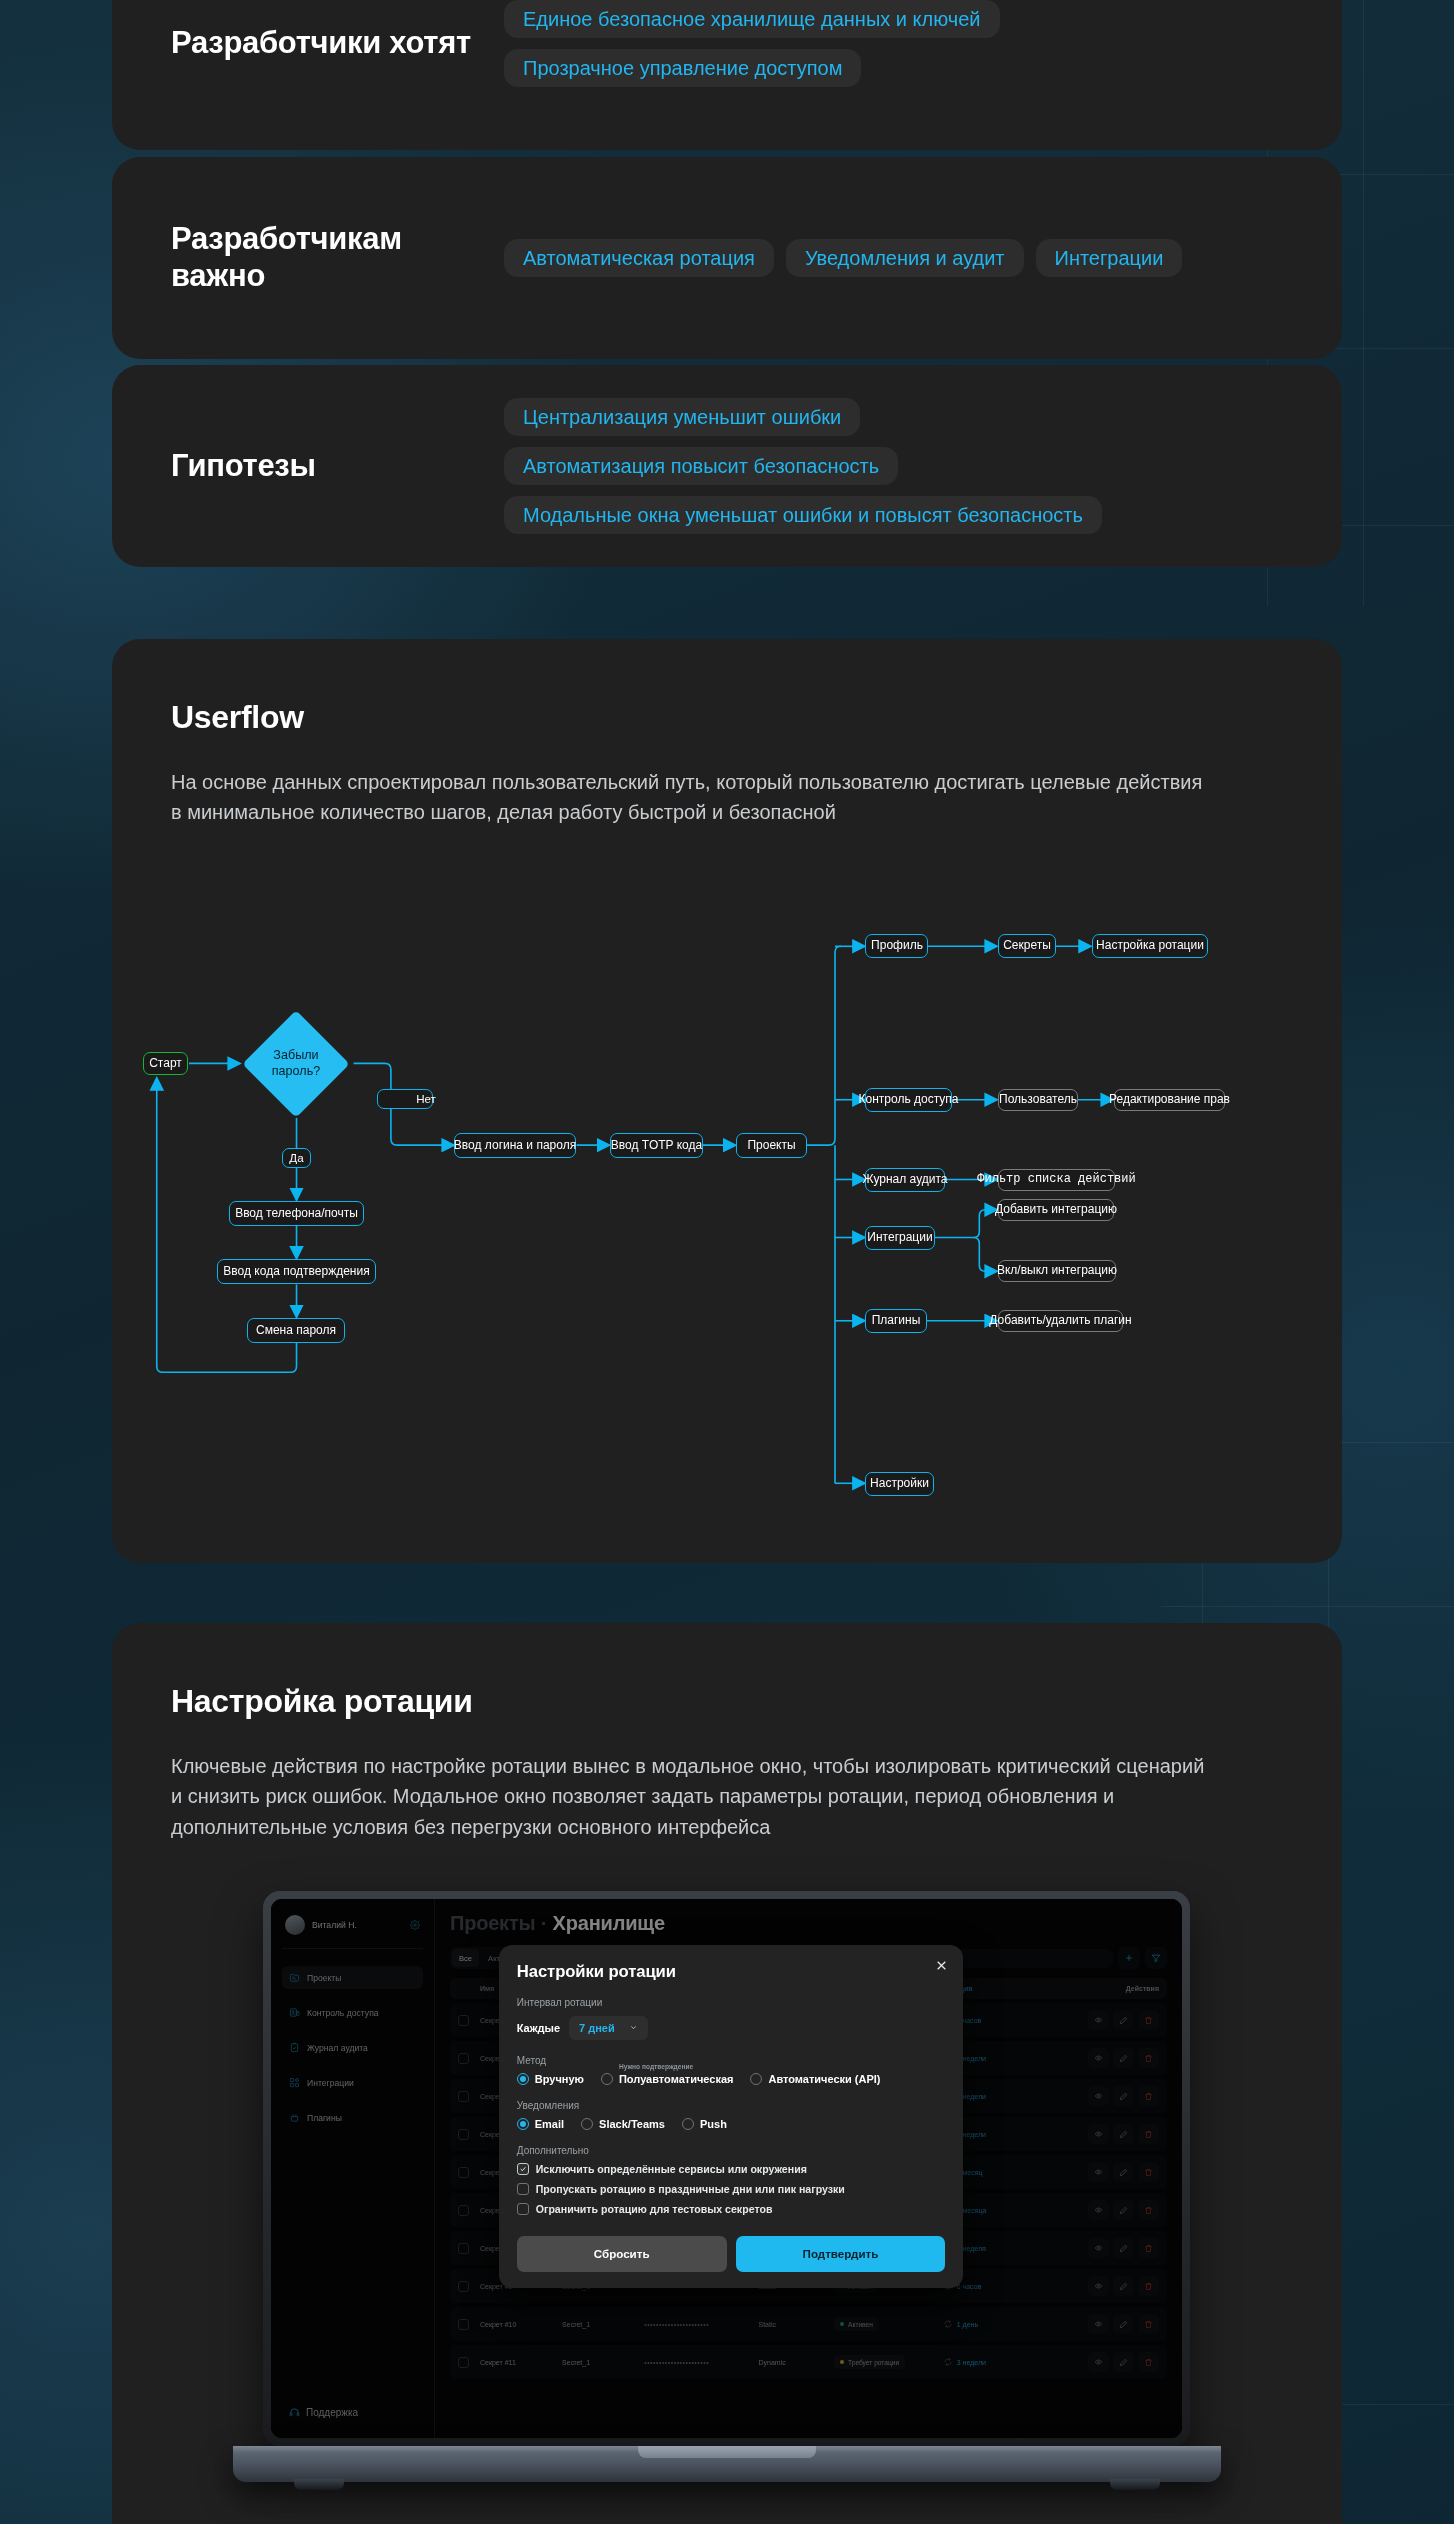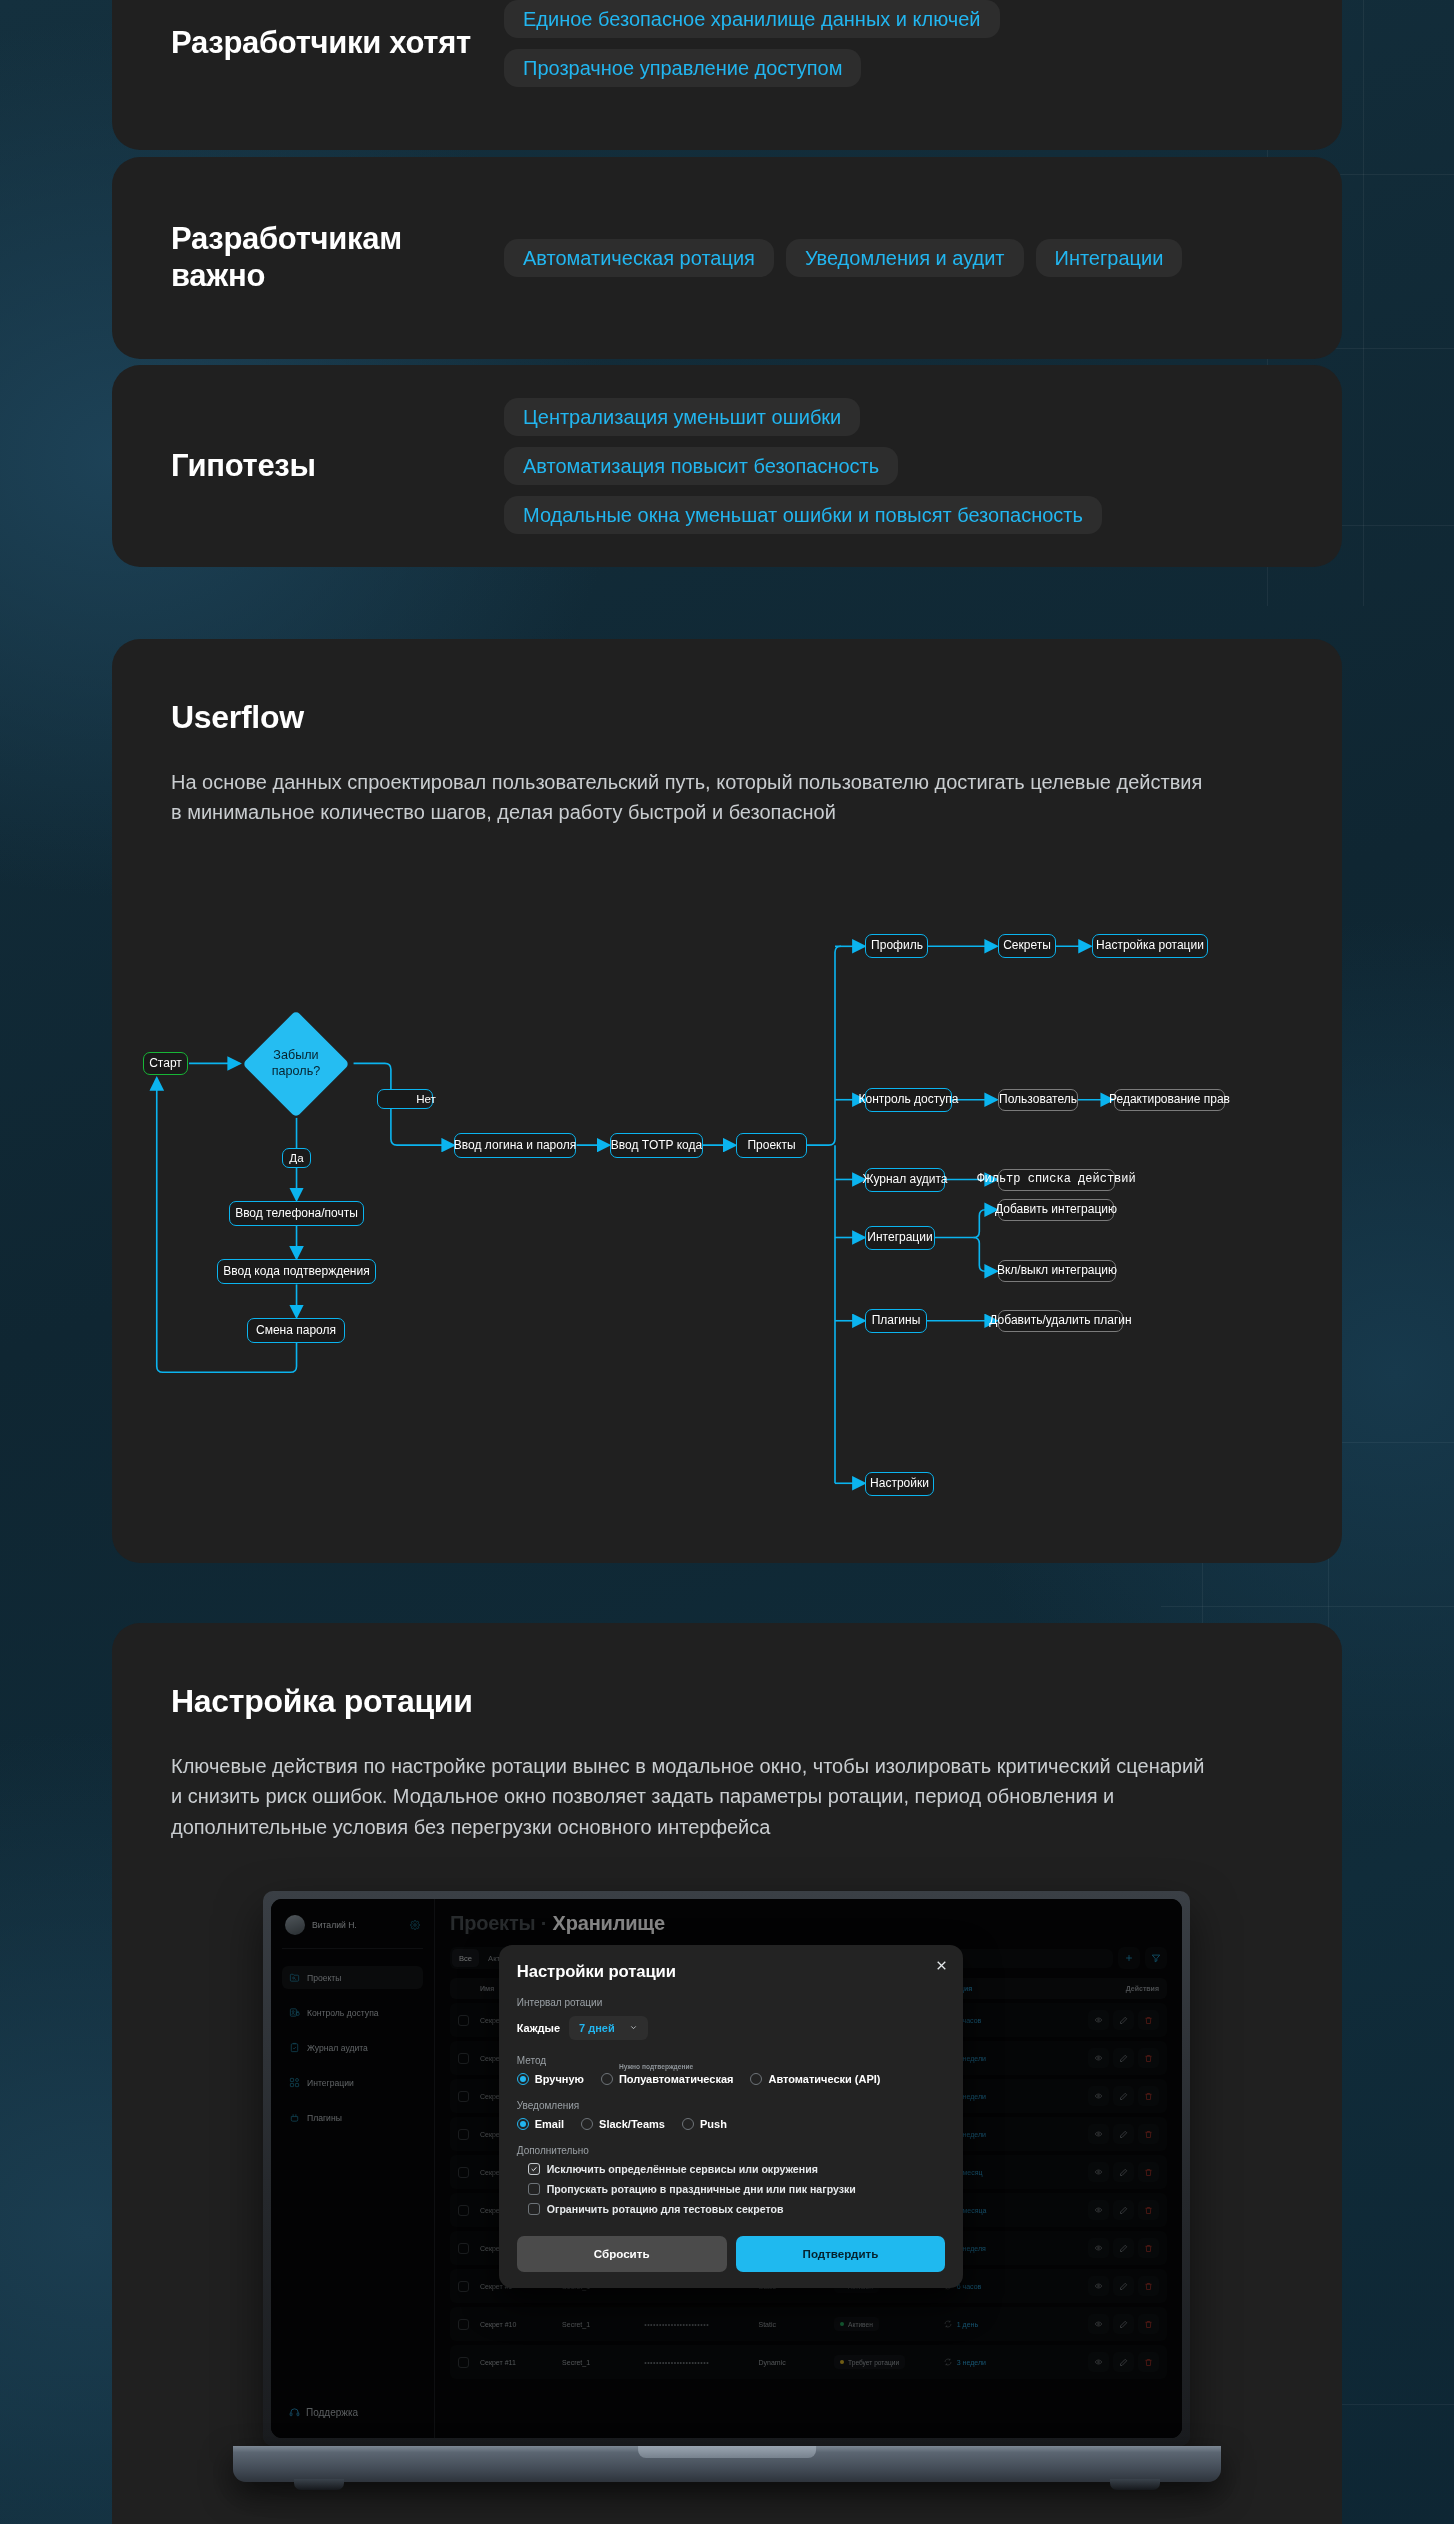--- a/index.html
+++ b/index.html
@@ -70,21 +70,21 @@
     border-radius:5px;
   }
   .diamond-txt {
     position:absolute; display:flex; align-items:center; justify-content:center;
     color:#06222e; font-size:12.6px; font-weight:400; line-height:1.25; text-align:center;
   }
 
   
   .laptop { position:absolute; }
   .lid {
-    position:absolute; left:0; top:0; border-radius:10px;
+    position:absolute; left:0; top:0; border-radius:17px;
     background:linear-gradient(180deg,#3a3f45 0%,#25282c 55%,#1a1c1f 100%);
     padding:8px;
     box-shadow:0 20px 45px rgba(0,0,0,.55);
   }
   .screen {
     width:100%; height:100%; border-radius:11px; overflow:hidden; position:relative;
     background:#000;
   }
   .base {
     position:absolute; border-radius:0 0 13px 13px;
@@ -150,21 +150,21 @@
   .m-strong { font-size:11px; font-weight:700; color:#fff; }
   .m-select { display:flex; align-items:center; gap:14px; background:#2e2e2e; border-radius:6px; padding:6px 10px; }
   .m-select span { color:#22b6f0; font-size:11px; font-weight:700; }
   .m-radios { display:flex; align-items:center; gap:17px; margin-top:7px; position:relative; }
   .ropt { display:flex; align-items:center; gap:6px; font-size:11px; font-weight:700; color:#fff; white-space:nowrap; }
   .radio { width:12px;height:12px;border-radius:50%; border:1.2px solid #6e7479; flex:0 0 12px; position:relative; }
   .radio.sel { border-color:#22b6f0; }
   .radio.sel::after{content:"";position:absolute;inset:2px;border-radius:50%;background:#22b6f0;}
   .hint { position:absolute; font-size:6.6px; font-weight:700; color:#8e9499; top:-10px; }
   .m-checks { margin-top:7px; display:flex; flex-direction:column; gap:8px; }
-  .copt { display:flex; align-items:flex-end; gap:7px; font-size:10.6px; font-weight:700; color:#e7eaec;margin-left:11px; }
+  .copt { display:flex; align-items:flex-end; gap:7px; font-size:10.6px; font-weight:700; color:#e7eaec; }
   .cbox { width:12px;height:12px;border-radius:3px;border:1.1px solid #6e7479; flex:0 0 12px; display:flex;align-items:center;justify-content:center; }
   .cbox.on { background:#2e2e2e; border-color:#c6cbcf; }
   .m-actions { display:flex; gap:9px; margin-top:21px; }
   .btn { flex:1; height:36px; border-radius:7px; display:flex;align-items:center;justify-content:center;
          font-size:11.6px; font-weight:700; }
   .btn.secondary { background:#4b4b4b; color:#fff; }
   .btn.primary { background:#1fb9ef; color:#05222e; }
 </style>
 </head>
 <body>

